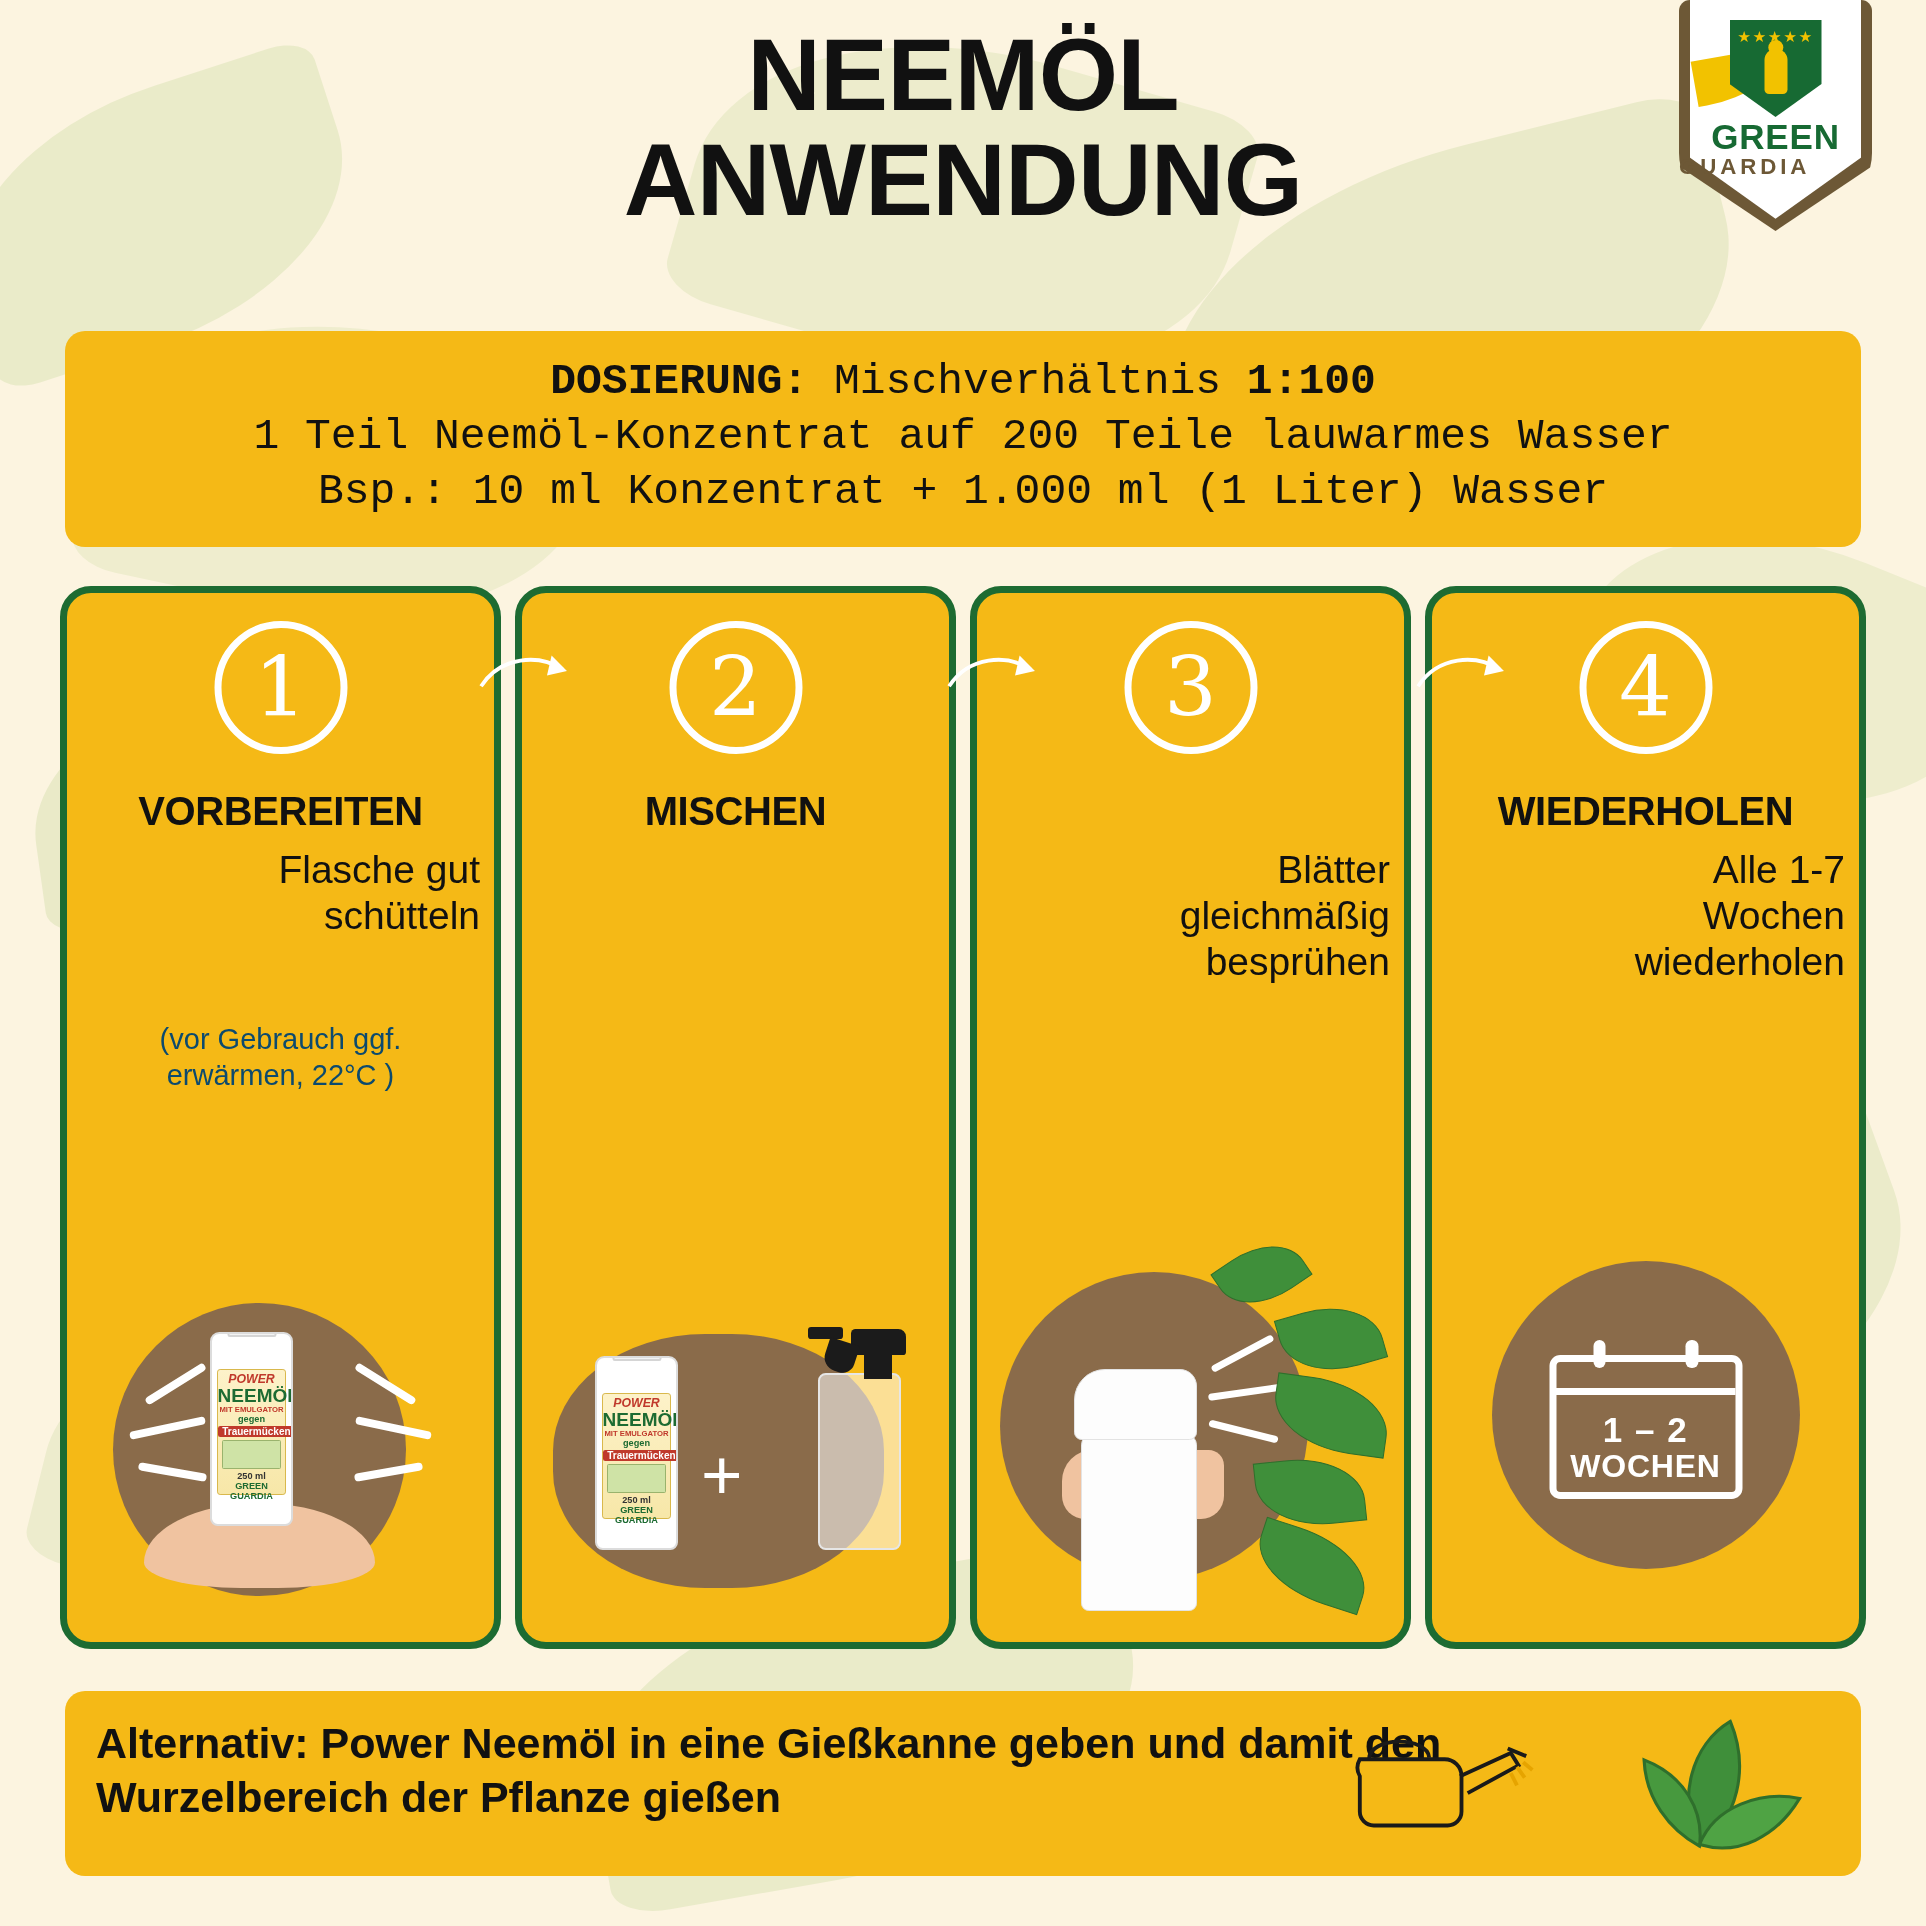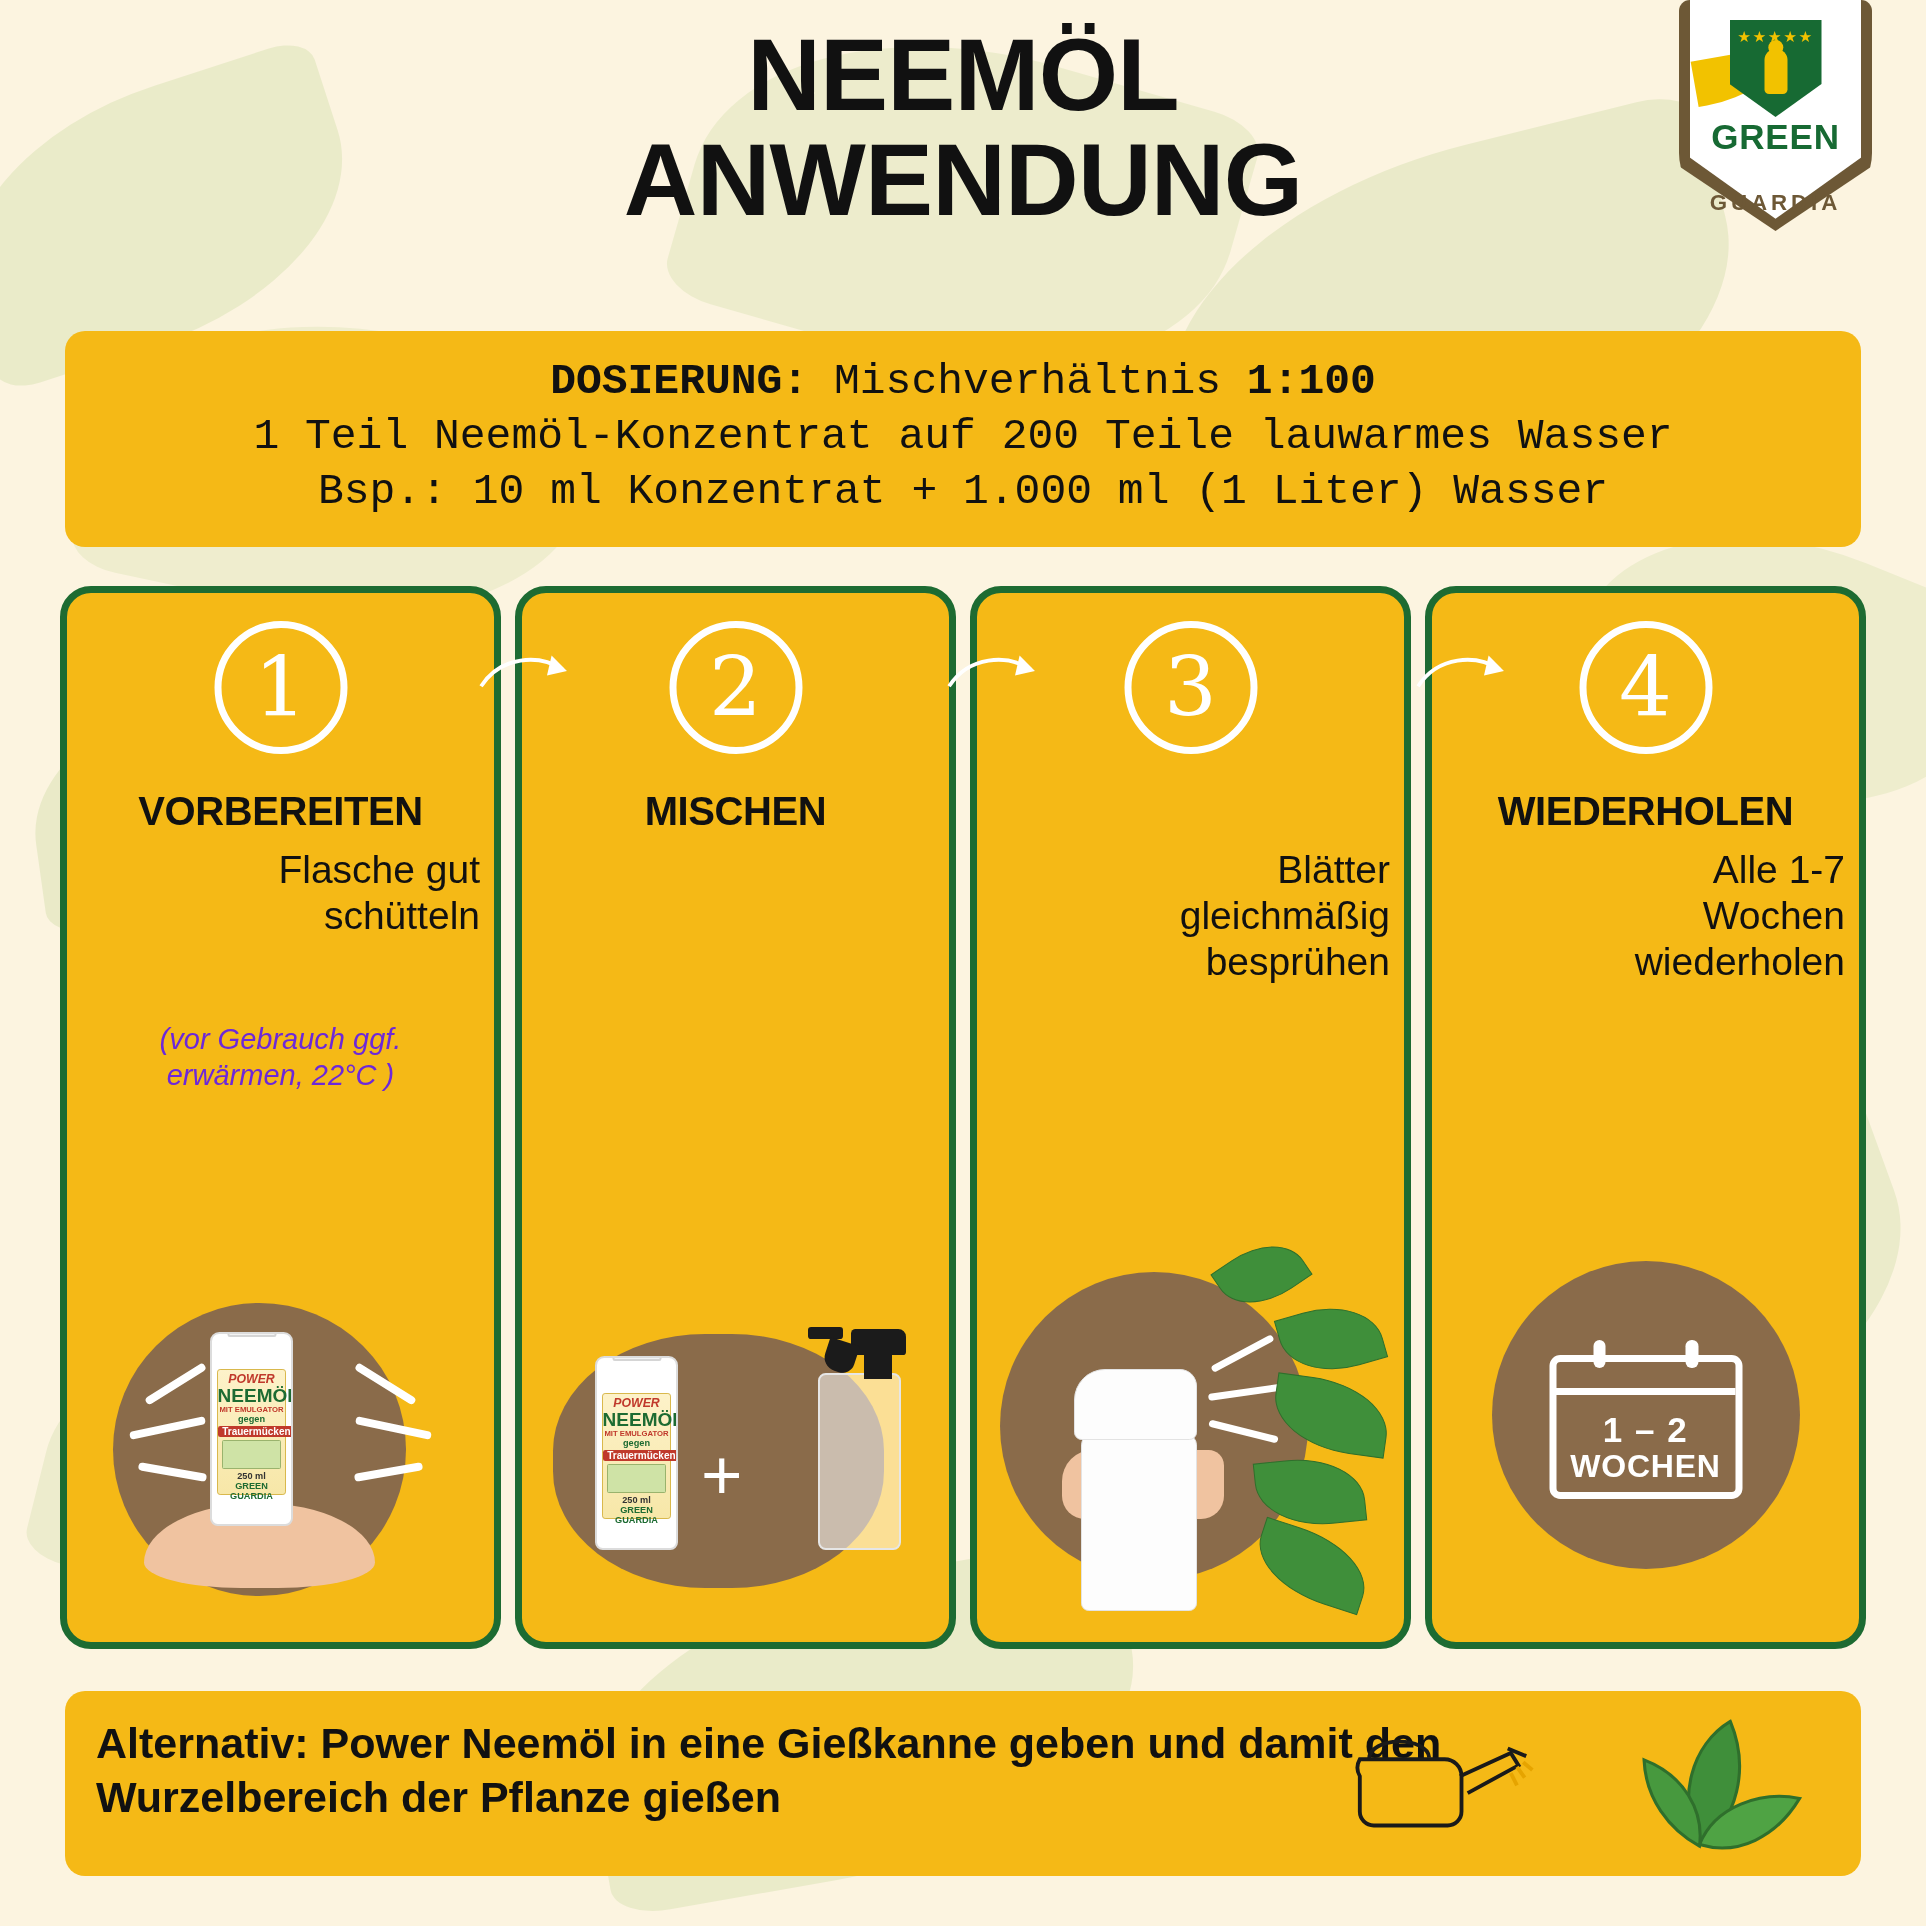--- a/index.html
+++ b/index.html
@@ -92,21 +92,21 @@
     width: 85px; height: 46px; background:#f2c200;
     border-radius: 0 0 90% 0;
     transform: rotate(-10deg);
   }
   .logo .word-green {
     position:absolute; left:0; right:0; top: 117px;
     text-align:center; color:#176a33; font-weight:800; font-size: 35px; letter-spacing: 0.8px;
   }
   .logo .word-guardia {
     position:absolute; left:0; right:0; top: 154px;
-    text-align:center; color:#6d5836; font-weight:700; font-size: 22.3px; letter-spacing: 3.9px; margin-top: 36px;
+    text-align:left; color:#6d5836; font-weight:700; font-size: 22.3px; letter-spacing: 3.9px;
   }
 
   
   .dosage {
     position: absolute;
     left: 65px; right: 65px; top: 331px;
     background: #f5b916;
     border-radius: 20px;
     padding: 23px 31px 28px;
     text-align: center;
@@ -159,22 +159,21 @@
     font-size: 39px;
     line-height: 1.18;
     color: #111;
   }
   .step-note {
     position: absolute;
     left: 18.5px; right: 18.5px; top: 428px;
     text-align: center;
     font-size: 29px;
     line-height: 1.25;
-    color: #6d28d9;
-    font-style: italic;
+    color: #0c4a6e;
   }
 
   
   .photo-circle {
     position: absolute;
     border-radius: 50%;
     background: #8a6b4a;
   }
 
   

